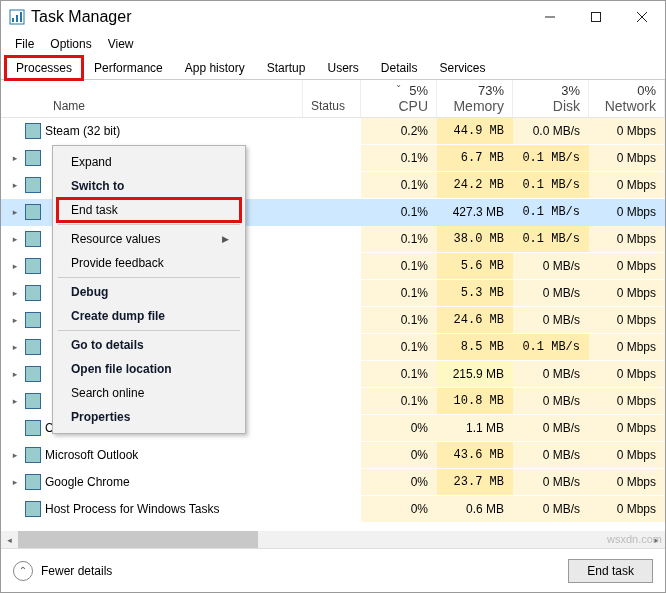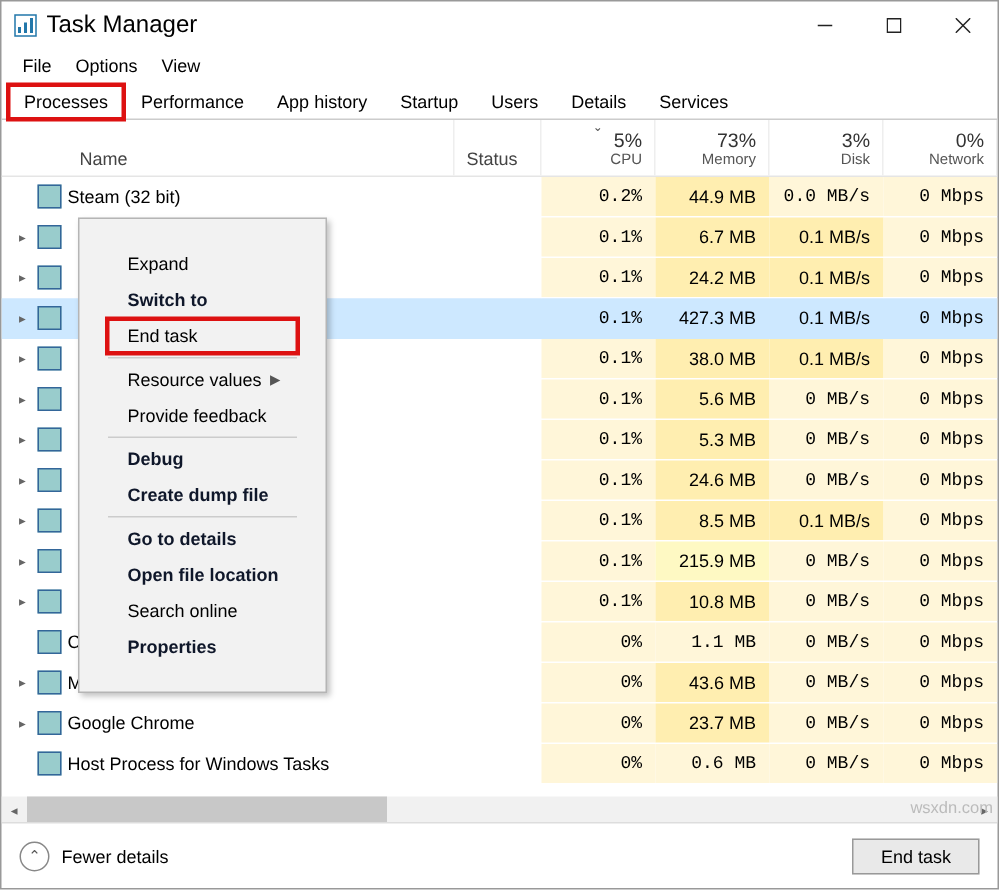--- a/index.html
+++ b/index.html
@@ -14,36 +14,36 @@
   .tabs { display: flex; border-bottom: 1px solid #ccc; padding-left: 4px; }
   .tab { padding: 4px 10px; border: 1px solid transparent; position: relative; top: 1px; }
   .tab.active { border: 1px solid #ccc; border-bottom: 1px solid #fff; background: #fff; }
   .hl-red { outline: 3px solid #d11; outline-offset: -2px; }
   .cols-header { display: flex; align-items: stretch; border-bottom: 1px solid #e5e5e5; height: 38px; font-size: 12px; color: #444; }
   .col { border-right: 1px solid #eee; display: flex; flex-direction: column; justify-content: center; padding: 2px 8px; }
   .col.name { width: 258px; justify-content: flex-end; padding-bottom: 4px; margin-left: 44px; }
   .col.status { flex: 1; justify-content: flex-end; padding-bottom: 4px; }
   .col.num { width: 76px; text-align: right; align-items: flex-end; position: relative; }
   .col.num .pct { font-size: 13px; color: #333; }
-  .col.num .lbl { font-size: 10px; color: #555; }
+  .col.num .lbl { font-size: 14px; color: #555; }
   .sort-ind { position: absolute; top: 0; left: 50%; transform: translateX(-50%); font-size: 8px; color: #555; }
   .rows { flex: 1; overflow: hidden; position: relative; }
   .row { display: flex; align-items: center; height: 27px; border-bottom: 1px solid transparent; }
   .row .c { padding: 0 8px; height: 100%; display: flex; align-items: center; border-right: 1px solid transparent; }
   .row .c.name { width: 258px; gap: 4px; }
   .row .c.status { flex: 1; }
   .row .c.num { width: 76px; justify-content: flex-end; }
   .expand { width: 12px; text-align: center; color: #666; font-size: 9px; }
   .picon { width: 16px; height: 16px; background: #9CC; border: 1px solid #369; flex: none; }
   .row.selected { background: #cde8ff !important; }
   .row.selected .c { background: #cde8ff !important; }
-  .shade-1 { background: #fff6d9; font-family: Liberation Mono, monospace; }
-  .shade-2 { background: #ffeeb0; }
+  .shade-1 { background: #fff6d9; }
+  .shade-2 { background: #ffeeb0; font-family: Liberation Mono, monospace; }
   .shade-3 { background: #fef9c3; }
-  .context-menu { position: absolute; left: 52px; top: 145px; width: 166px; background: #f2f2f2; border: 1px solid #b5b5b5; box-shadow: 2px 2px 4px rgba(0,0,0,0.25); padding: 18px; z-index: 50; }
+  .context-menu { position: absolute; left: 52px; top: 145px; width: 194px; background: #f2f2f2; border: 1px solid #b5b5b5; box-shadow: 2px 2px 4px rgba(0,0,0,0.25); padding: 4px; z-index: 50; }
   .cm-item { padding: 5px 12px 5px 14px; font-size: 12px; display: flex; justify-content: space-between; align-items: center; }
   .cm-item.disabled { color: #0f172a; font-weight: bold; }
   .cm-sep { height: 1px; background: #ccc; margin: 2px 1px; }
   .cm-arrow { font-size: 9px; color: #555; }
   .footer { border-top: 1px solid #ddd; height: 44px; display: flex; align-items: center; padding: 0 12px; justify-content: space-between; }
   .fewer { display: flex; align-items: center; gap: 8px; }
   .fewer .circ { width: 20px; height: 20px; border: 1px solid #888; border-radius: 50%; display: flex; align-items: center; justify-content: center; font-size: 10px; color: #555; }
   .btn { border: 1px solid #999; background: #e9e9e9; padding: 4px 18px; font-size: 12px; }
   .sb-track { height: 17px; background: #f1f1f1; display: flex; align-items: center; }
   .sb-btn { width: 17px; height: 17px; display: flex; align-items: center; justify-content: center; color: #666; font-size: 9px; }

